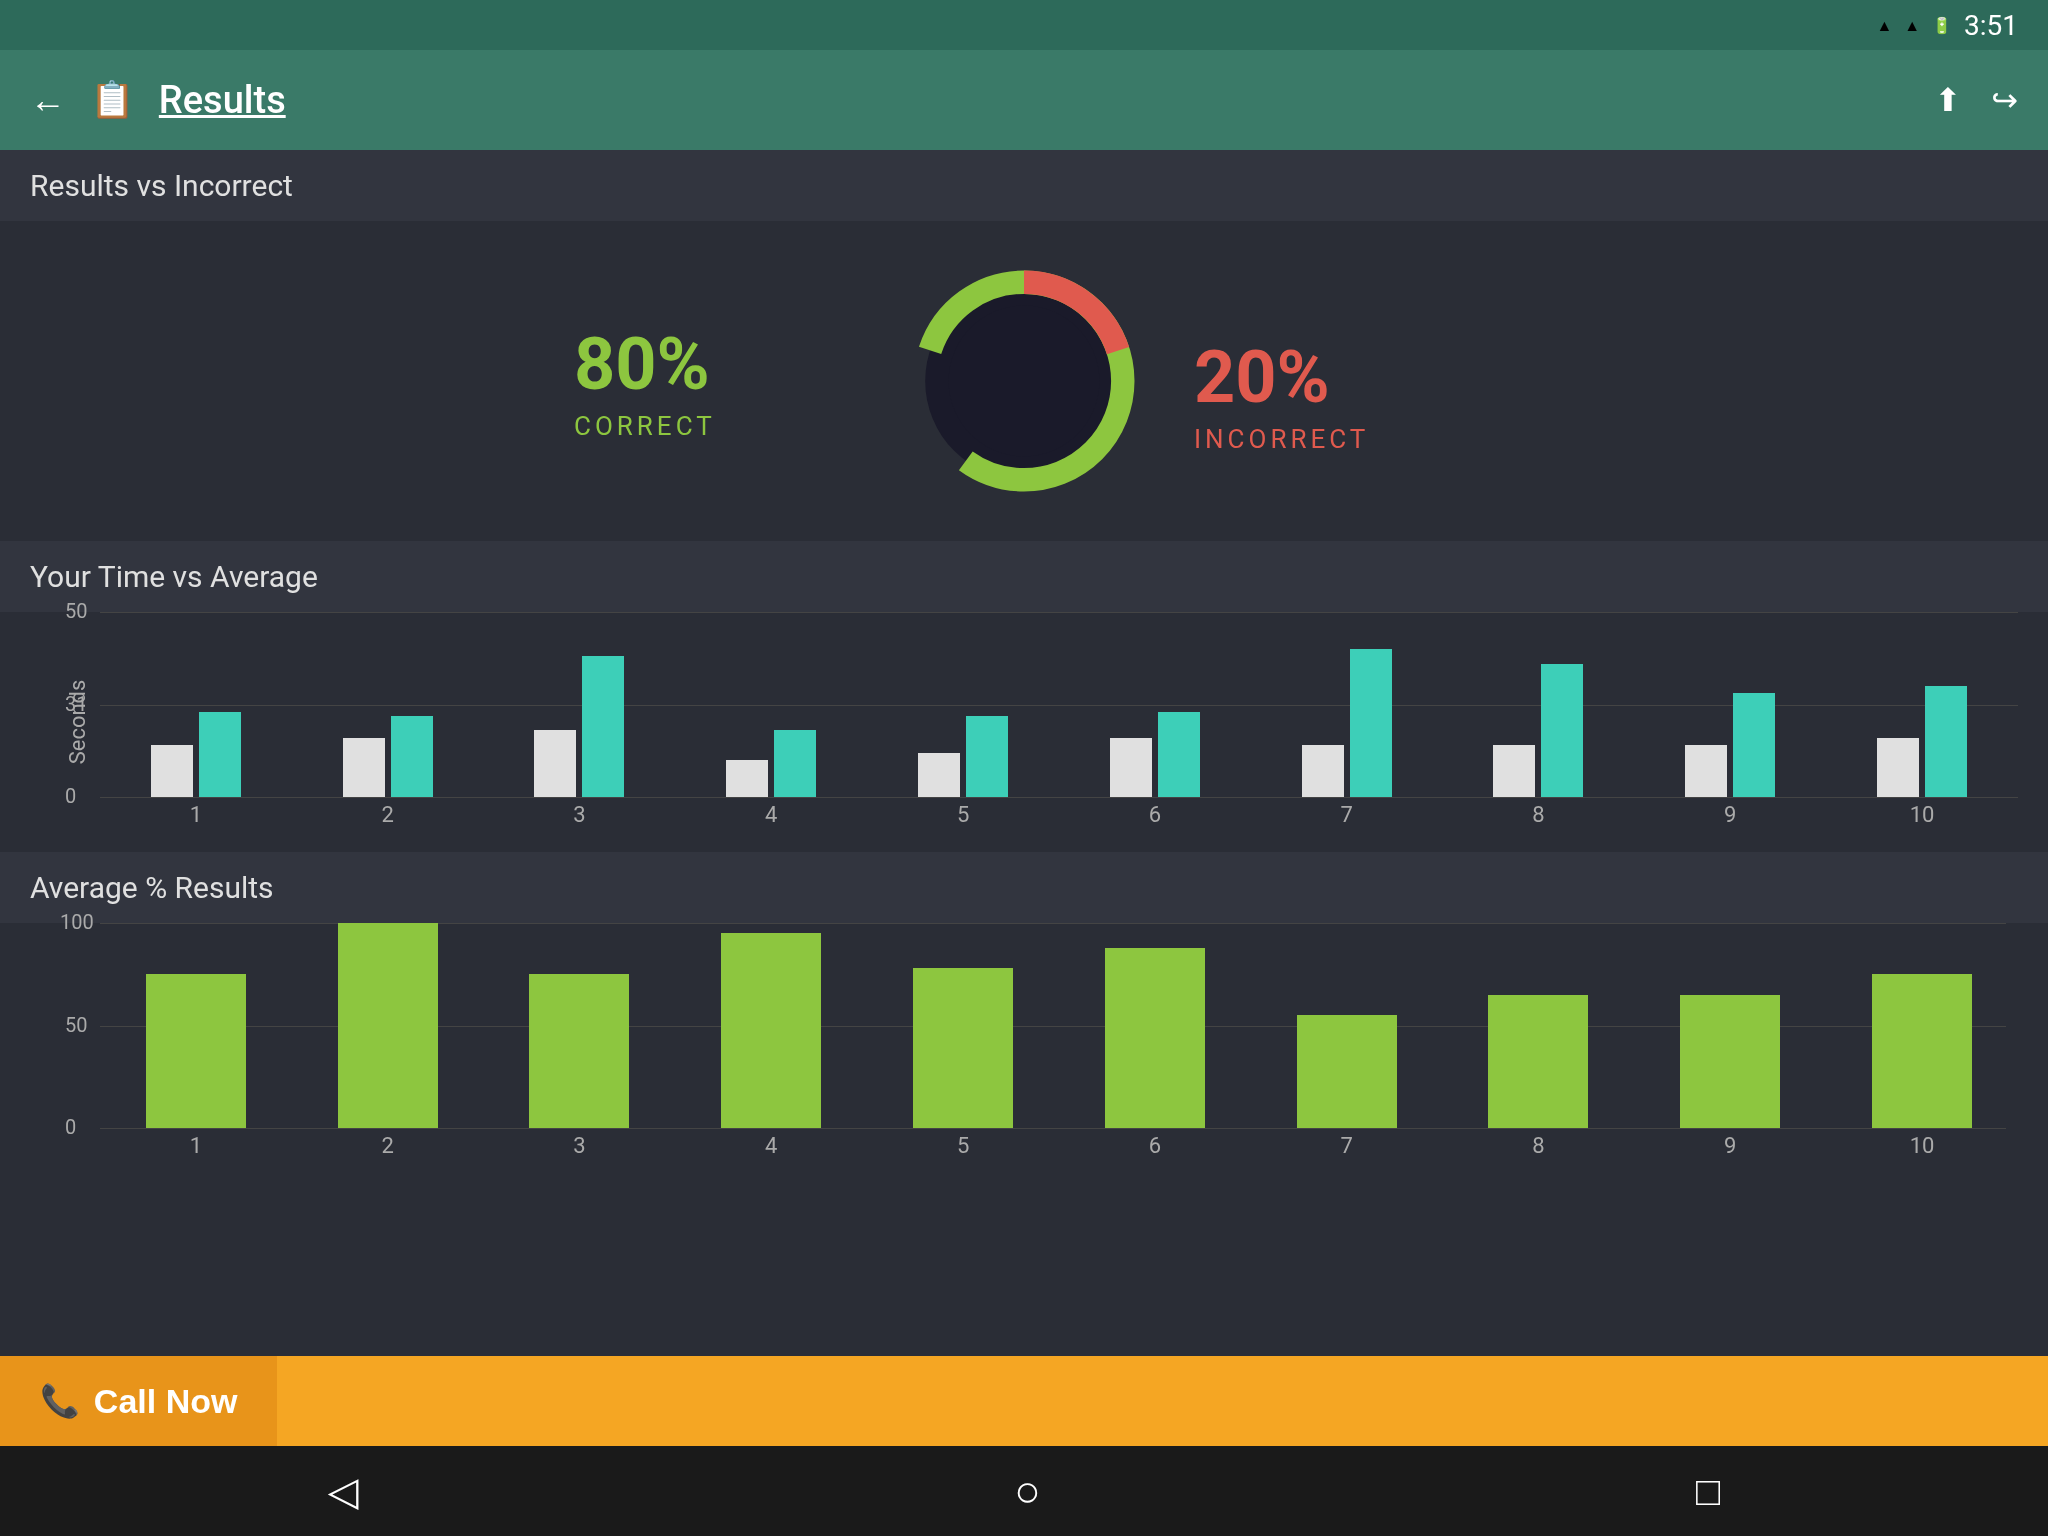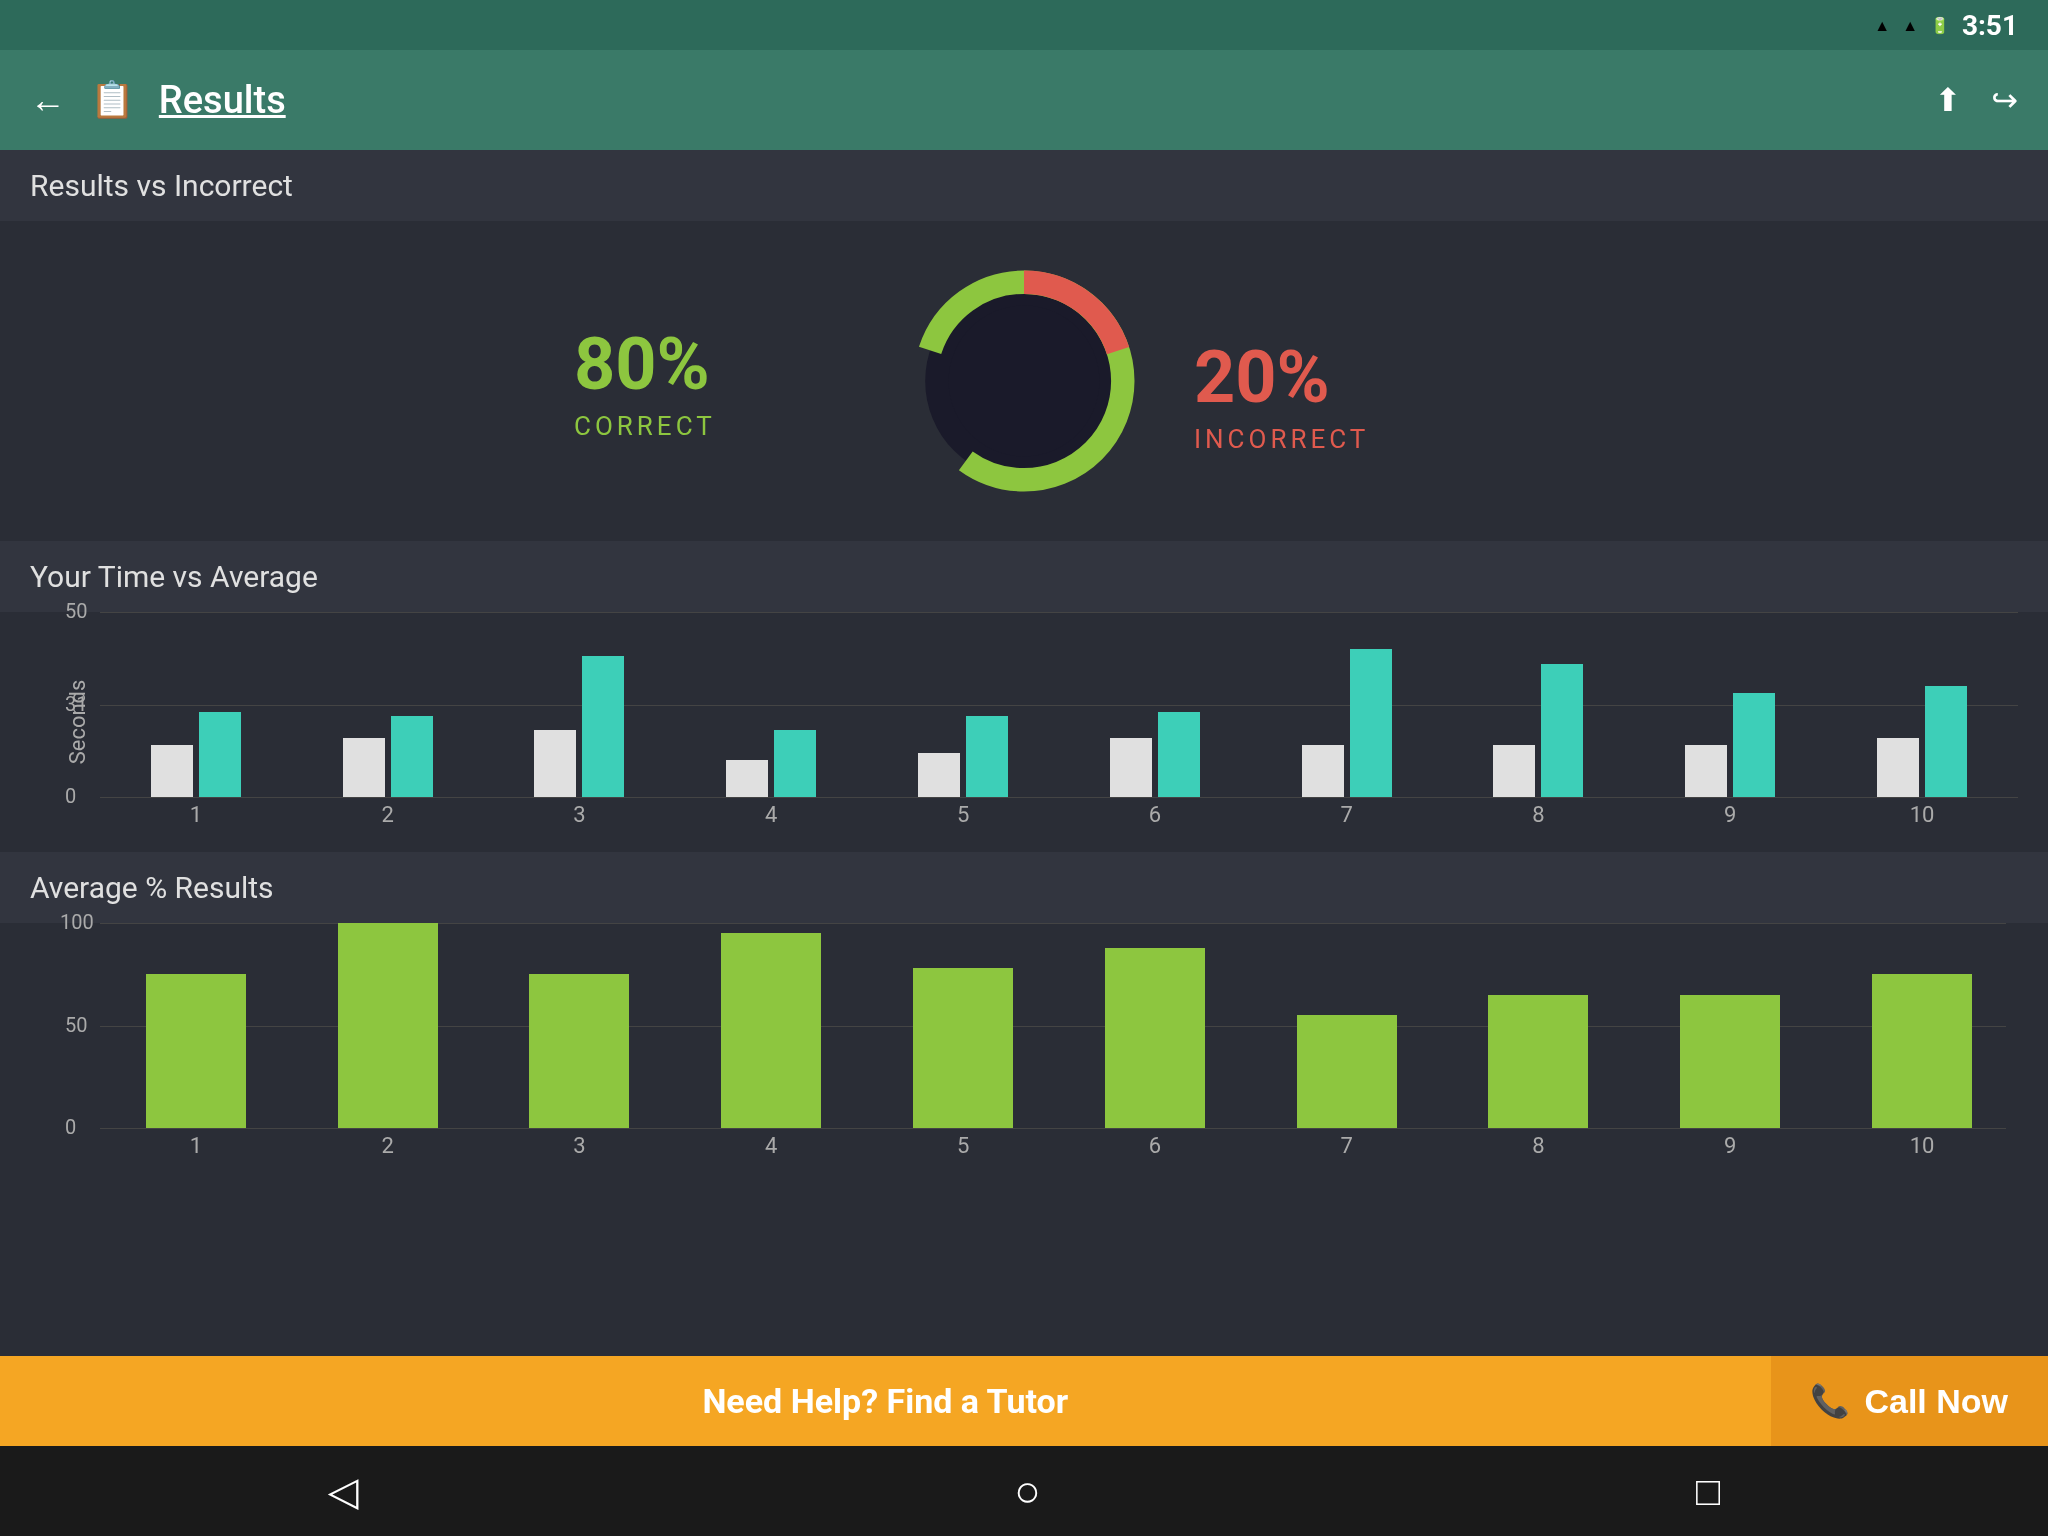--- a/index.html
+++ b/index.html
@@ -19,21 +19,21 @@
       height: 50px;
       display: flex;
       align-items: center;
       justify-content: flex-end;
       padding: 0 30px;
       gap: 20px;
     }
     .status-bar-time {
       color: white;
       font-size: 28px;
-      font-weight: bold;
+      font-weight: normal;
     }
     .status-icons {
       display: flex;
       gap: 12px;
       align-items: center;
     }
 
     
     .app-bar {
       background: #3a7a68;
@@ -320,21 +320,20 @@
         <div style="color: rgb(170, 170, 170); font-size: 22px; width: 100px; text-align: center;">6</div>
         <div style="color: rgb(170, 170, 170); font-size: 22px; width: 100px; text-align: center;">7</div>
         <div style="color: rgb(170, 170, 170); font-size: 22px; width: 100px; text-align: center;">8</div>
         <div style="color: rgb(170, 170, 170); font-size: 22px; width: 100px; text-align: center;">9</div>
         <div style="color: rgb(170, 170, 170); font-size: 22px; width: 100px; text-align: center;">10</div>
       </div>
   </div>
 </div>
 
 <div class="bottom-banner">
-  <div class="banner-text">Need Help? Find a Tutor</div>
   <button class="call-now-btn">
     <span style="font-size:32px;">📞</span>
     <span>Call Now</span>
   </button>
 </div>
 
 <div class="nav-bar">
   <button class="nav-icon" style="background:none;border:none;color:white;font-size:40px;">◁</button>
   <button class="nav-icon" style="background:none;border:none;color:white;font-size:44px;">○</button>
   <button class="nav-icon" style="background:none;border:none;color:white;font-size:40px;">□</button>

